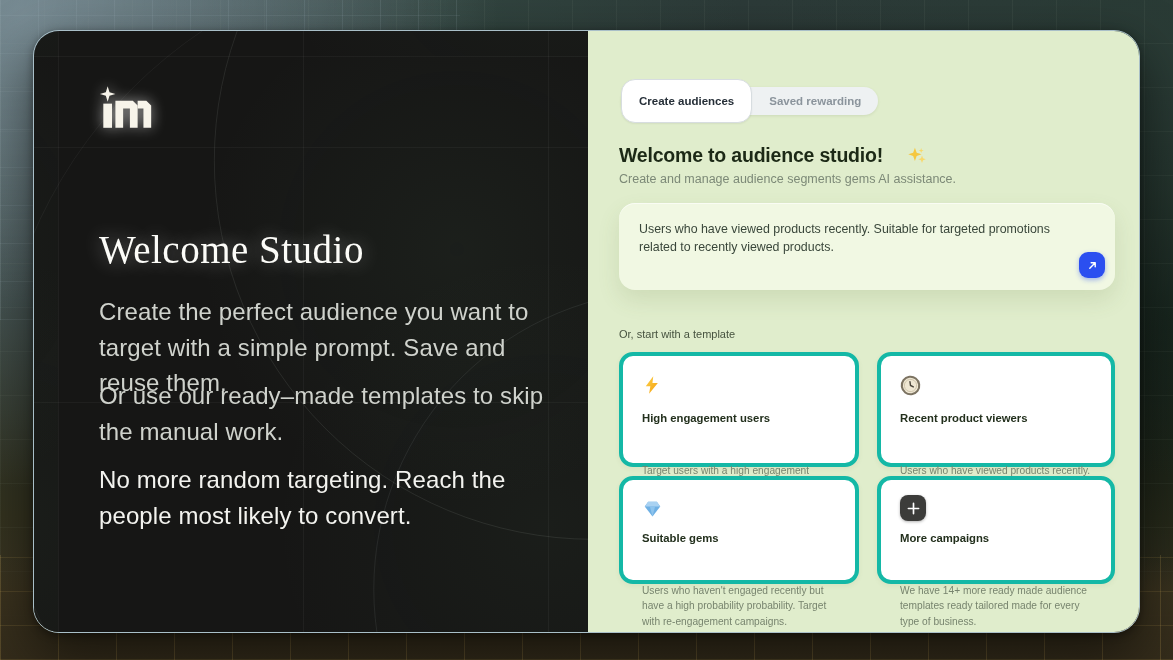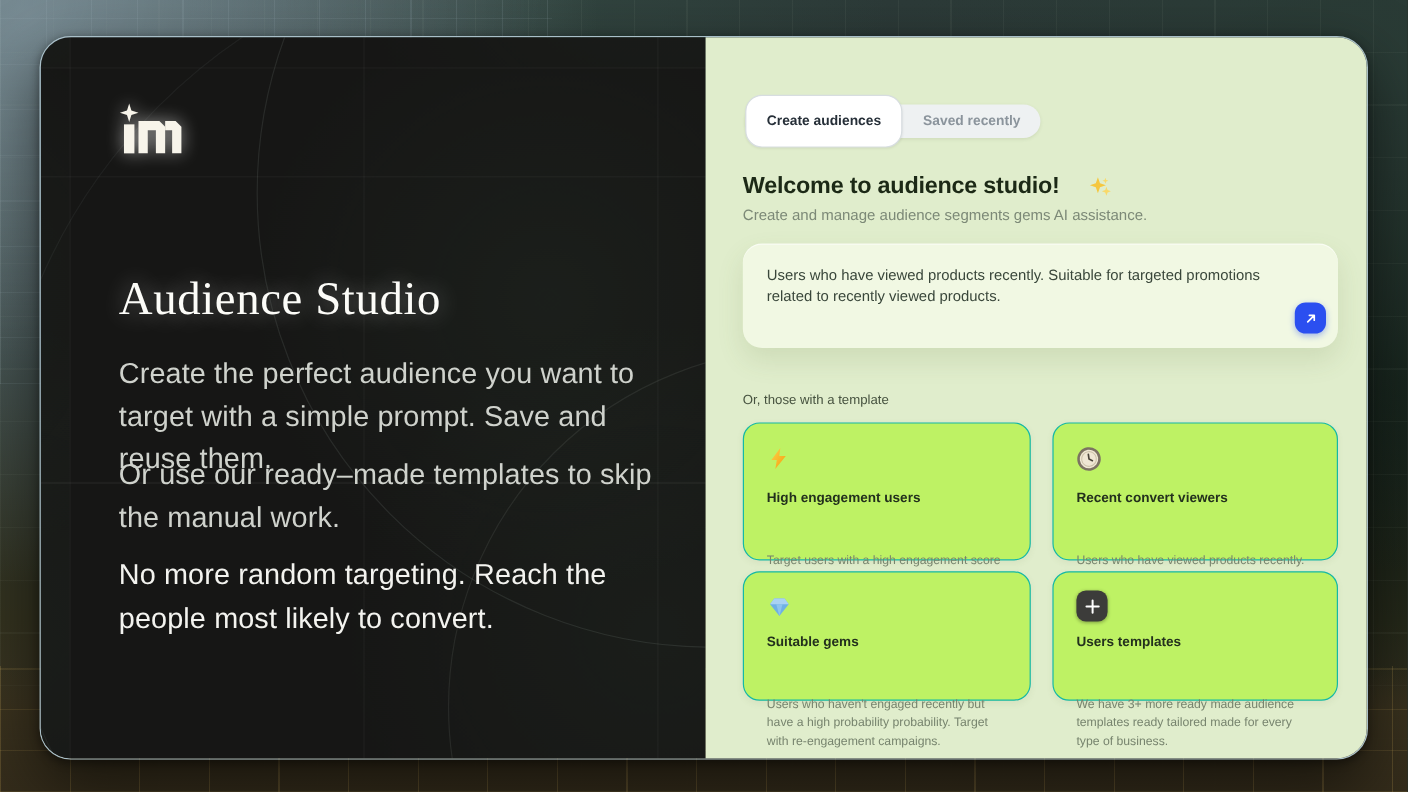--- a/index.html
+++ b/index.html
@@ -73,21 +73,21 @@
     box-shadow:0 10px 22px rgba(90,110,60,0.14), 0 1px 0 rgba(255,255,255,0.6) inset; }
   .prompt-text { font-size:12.4px; line-height:1.42; color:#39463a; width:450px; outline:none; }
   .submit-btn { position:absolute; right:10px; bottom:12px; width:26px; height:26px;
     border-radius:9px; background:#2b4ff0; border:none; display:flex; align-items:center;
     justify-content:center; cursor:pointer; box-shadow:0 2px 5px rgba(43,79,240,0.4); }
 
   .templates-label { position:absolute; left:31px; top:297px; font-size:11px; font-weight:500; color:#46523f; }
 
   .templates-grid { position:absolute; left:31px; top:321px; width:496px;
     display:grid; grid-template-columns:240px 238px; column-gap:18px; row-gap:9px; }
-  .tpl-card { background:#bef264; border:1px solid #14b8a6; border-radius:14px;
+  .tpl-card { background:#ffffff; border:4px solid #14b8a6; border-radius:14px;
     padding:17px 19px 12px; cursor:pointer; box-shadow:0 2px 5px rgba(100,120,70,0.08); }
   .tpl-card.r1 { height:115px; } .tpl-card.r2 { height:108px; }
   .tpl-icon { height:24px; margin-bottom:15px; display:flex; align-items:center; }
   .tpl-card.r2 .tpl-icon { margin-bottom:11px; }
   .plus-tile { width:26px; height:26px; background:#3c3c3a; border-radius:8px;
     display:flex; align-items:center; justify-content:center; margin-top:-2px;
     box-shadow:0 1px 3px rgba(0,0,0,0.3); }
   .tpl-title { font-size:11.3px; font-weight:700; color:#23301d; margin-bottom:6px; }
   .tpl-desc { font-size:10.2px; line-height:1.5; color:#77846e;margin-top:39px; }
 </style>
@@ -109,34 +109,34 @@
 
       <svg class="logo" width="58" height="47" viewBox="0 0 60 48">
         <g fill="#f7f4ea">
           <path d="M10 2 L11.9 8.1 L18 10 L11.9 11.9 L10 18 L8.1 11.9 L2 10 L8.1 8.1 Z"></path>
           <rect x="5.5" y="20" width="9" height="25"></rect>
           <path d="M18 45 V17 H36 L41 22 V45 H33 V25 H26 V45 Z"></path>
           <path d="M41 17 H50 L55 22 V45 H47 V25 H41 Z"></path>
         </g>
       </svg>
 
-      <h1 class="ls-title">Audience Studio</h1>
+      <h1 class="ls-title">Welcome Studio</h1>
       <p class="ls-p ls-p1">Create the perfect audience you want to target with a simple prompt. Save and reuse them.</p>
       <p class="ls-p ls-p2">Or use our ready–made templates to skip the manual work.</p>
       <p class="ls-p ls-p3">No more random targeting. Reach the people most likely to convert.</p>
     </div>
 
     <div class="panel-right">
 
       <div class="tabs">
         <div class="tab active">
           <span>Create audiences</span>
         </div>
         <div class="tab">
-          <span>Saved recently</span>
+          <span>Saved rewarding</span>
         </div>
       </div>
 
       <div class="welcome">
         <span>Welcome to audience studio!</span>
         <svg width="20" height="20" viewBox="0 0 24 24">
           <path d="M9.5 2 L11.6 8 L17.5 10 L11.6 12.1 L9.5 18 L7.4 12.1 L1.5 10 L7.4 8 Z" fill="#f5c73e"></path>
           <path d="M18 11.5 L19.2 14.8 L22.5 16 L19.2 17.2 L18 20.5 L16.8 17.2 L13.5 16 L16.8 14.8 Z" fill="#f8d96a"></path>
           <path d="M17 2.5 L17.8 4.7 L20 5.5 L17.8 6.3 L17 8.5 L16.2 6.3 L14 5.5 L16.2 4.7 Z" fill="#f8d96a"></path>
         </svg>
@@ -145,21 +145,21 @@
 
       <div class="prompt-card">
         <div class="prompt-text" role="textbox">Users who have viewed products recently. Suitable for targeted promotions related to recently viewed products.</div>
         <button class="submit-btn">
           <svg width="13" height="13" viewBox="0 0 24 24">
             <path d="M7 17 L17 7 M9.5 7 H17 V14.5" stroke="#ffffff" stroke-width="2.6" fill="none" stroke-linecap="round" stroke-linejoin="round"></path>
           </svg>
         </button>
       </div>
 
-      <div class="templates-label">Or, those with a template</div>
+      <div class="templates-label">Or, start with a template</div>
 
       <div class="templates-grid">
 
         <div class="tpl-card r1">
           <div class="tpl-icon">
             <svg width="20" height="22" viewBox="0 0 24 24">
               <defs>
                   <linearGradient id="boltGrad" x1="0" y1="0" x2="1" y2="1">
                 <stop offset="0" stop-color="#fcd34d"></stop>
                     <stop offset="1" stop-color="#f59e0b"></stop>
@@ -173,21 +173,21 @@
         </div>
 
         <div class="tpl-card r1">
           <div class="tpl-icon">
             <svg width="21" height="21" viewBox="0 0 24 24" style="transform:rotate(-8deg)">
               <circle cx="12" cy="12" r="10" fill="#efe7d3" stroke="#7c7362" stroke-width="2.4"></circle>
               <circle cx="12" cy="12" r="7" fill="none" stroke="#cdc3aa" stroke-width="1"></circle>
               <path d="M12 7.5 V12 L15 14" stroke="#4a443a" stroke-width="1.6" fill="none" stroke-linecap="round"></path>
             </svg>
           </div>
-          <div class="tpl-title">Recent convert viewers</div>
+          <div class="tpl-title">Recent product viewers</div>
           <div class="tpl-desc">Users who have viewed products recently. Suitable for targeted promotions related to recently viewed products.</div>
         </div>
 
         <div class="tpl-card r2">
           <div class="tpl-icon">
             <svg width="21" height="19" viewBox="0 0 24 22">
               <path d="M7 2 H17 L21 7.5 L12 19 L3 7.5 Z" fill="#6fb0e4"></path>
               <path d="M7 2 H17 L21 7.5 H3 Z" fill="#a9d2f2"></path>
               <path d="M9 7.5 L12 19 L15 7.5 Z" fill="#8ec4ee"></path>
             </svg>
@@ -197,20 +197,20 @@
         </div>
 
         <div class="tpl-card r2">
           <div class="tpl-icon">
             <div class="plus-tile">
               <svg width="13" height="13" viewBox="0 0 14 14">
                 <path d="M7 1.5 V12.5 M1.5 7 H12.5" stroke="#ffffff" stroke-width="1.8" stroke-linecap="round"></path>
               </svg>
             </div>
           </div>
-          <div class="tpl-title">Users templates</div>
-          <div class="tpl-desc">We have 3+ more ready made audience templates ready tailored made for every type of business.</div>
+          <div class="tpl-title">More campaigns</div>
+          <div class="tpl-desc">We have 14+ more ready made audience templates ready tailored made for every type of business.</div>
         </div>
 
       </div>
     </div>
   </div>
 </div>
 
 </body></html>

